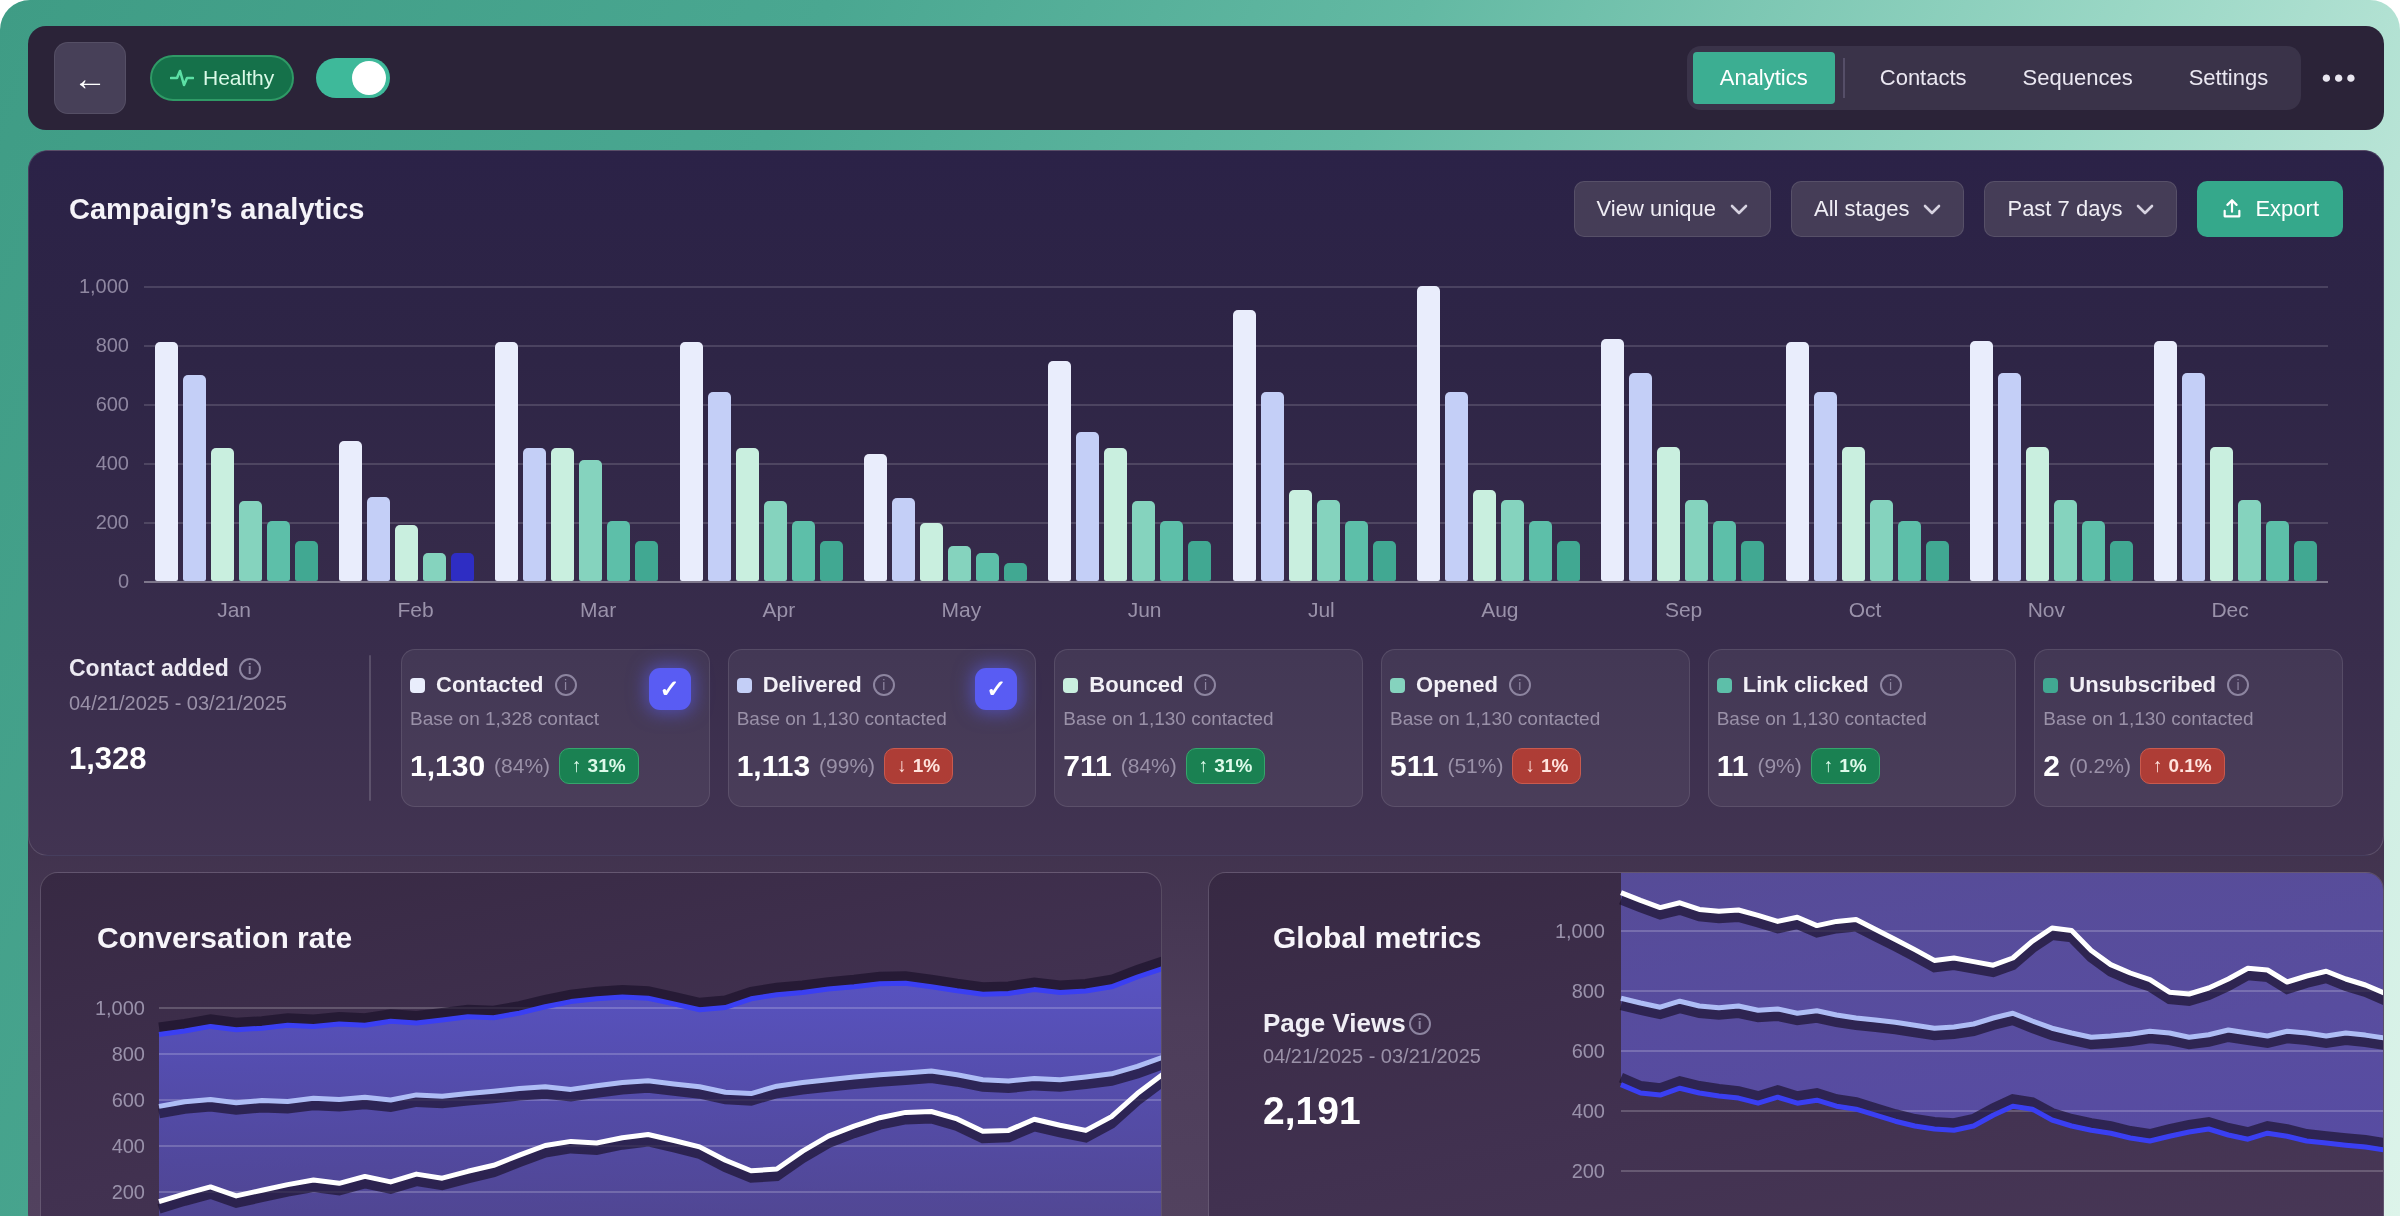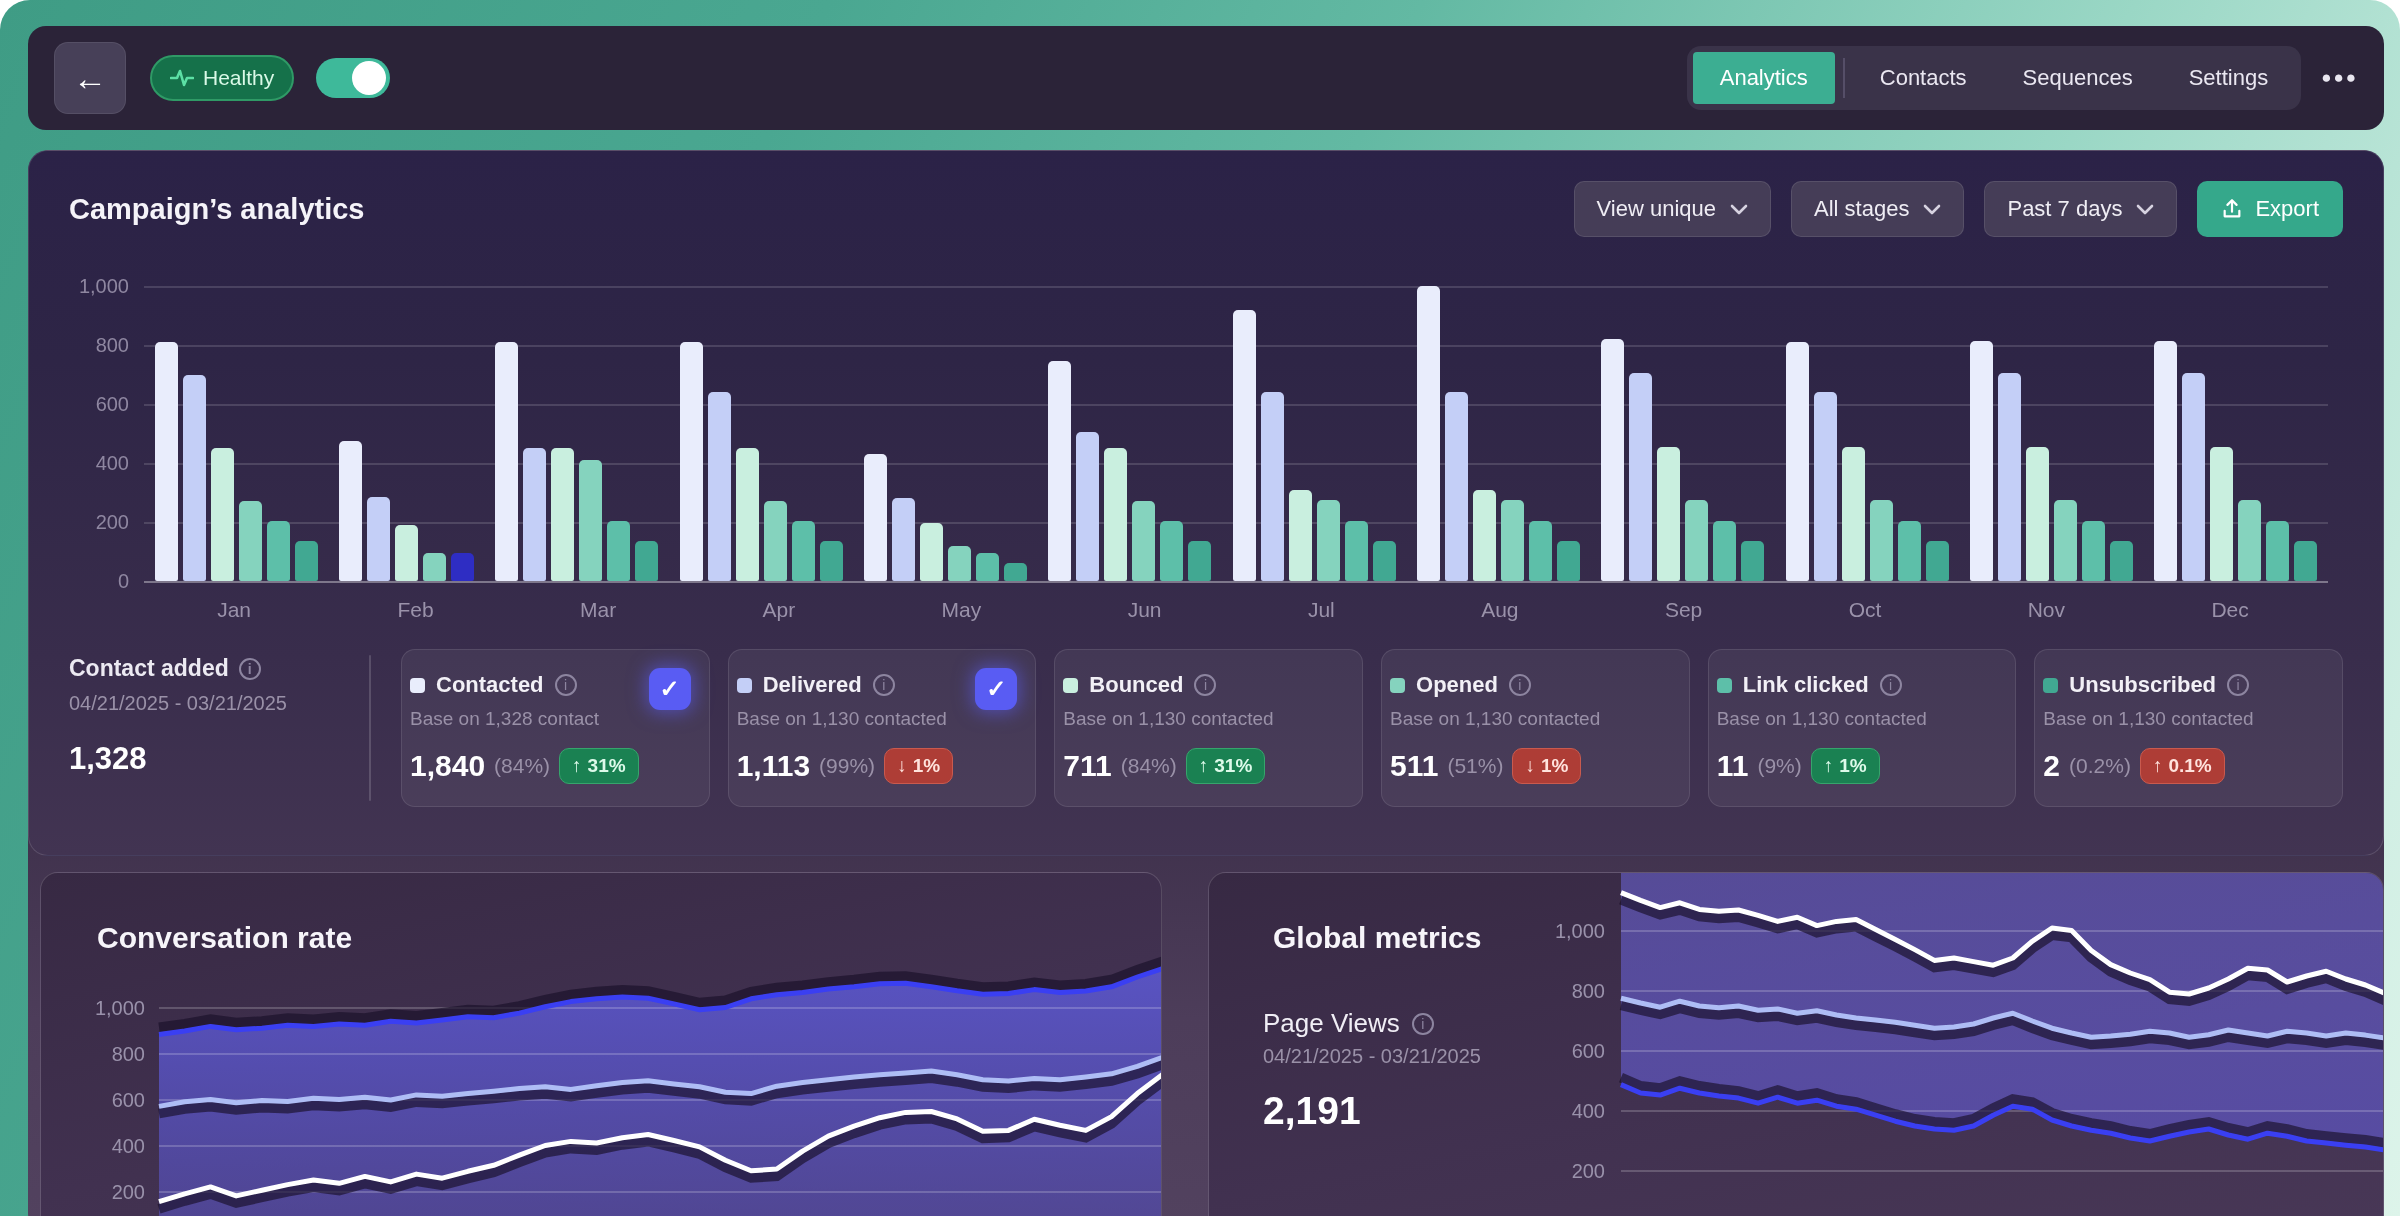--- a/index.html
+++ b/index.html
@@ -82,22 +82,22 @@
 
   
   .panel { position:absolute; top:872px; height:480px; border-radius:18px;
     border:1.5px solid rgba(255,255,255,.16); overflow:hidden;
     background:linear-gradient(168deg,#372943 0%,#413150 45%,#4b3a59 100%); }
   .panel.left { left:40px; width:1122px; }
   .panel.right { left:1208px; width:1176px; }
   .panel-title { position:absolute; color:#f7f5fa; font-size:30px; font-weight:700; }
   .panel.left .panel-title { left:56px; top:48px; }
   .panel.right .panel-title { left:64px; top:48px; }
-  .gm-metric { position:absolute; left:54px; top:135px; display:flex; align-items:center; gap:12px;
-    color:#f0eef5; font-size:26px; font-weight:400; }
+  .gm-metric { position:absolute; left:54px; top:135px; display:flex; align-items:center; gap:3px;
+    color:#f0eef5; font-size:26px; font-weight:700; }
   .gm-range { position:absolute; left:54px; top:172px; color:#9a91a8; font-size:20px; }
   .gm-value { position:absolute; left:54px; top:216px; color:#ffffff; font-size:39px; font-weight:700; }
   .line-ylabel { position:absolute; color:#9a92ab; font-size:20px; transform:translateY(-50%); text-align:right; }
   svg.linechart { position:absolute; inset:0; }
 </style>
 </head>
 <body>
 
 <div class="frame"></div>
 <div class="backdrop"></div>
@@ -300,21 +300,21 @@
     <div class="cards" id="stat-cards">
         <div class="stat-card">
           <div class="sc-top">
             <span class="swatch" style="background: rgb(233, 237, 252);"></span>
             <span class="sc-label">Contacted</span>
             <span class="info-i">i</span>
           </div>
           <div class="checkbox">✓</div>
           <div class="sc-base">Base on 1,328 contact</div>
           <div class="sc-valrow">
-            <span class="sc-value">1,840</span>
+            <span class="sc-value">1,130</span>
             <span class="sc-pct">(84%)</span>
             <span class="pill green">
               <span>↑</span>
               <span>31%</span>
             </span>
           </div>
         </div>
         <div class="stat-card">
           <div class="sc-top">
             <span class="swatch" style="background: rgb(196, 207, 247);"></span>

